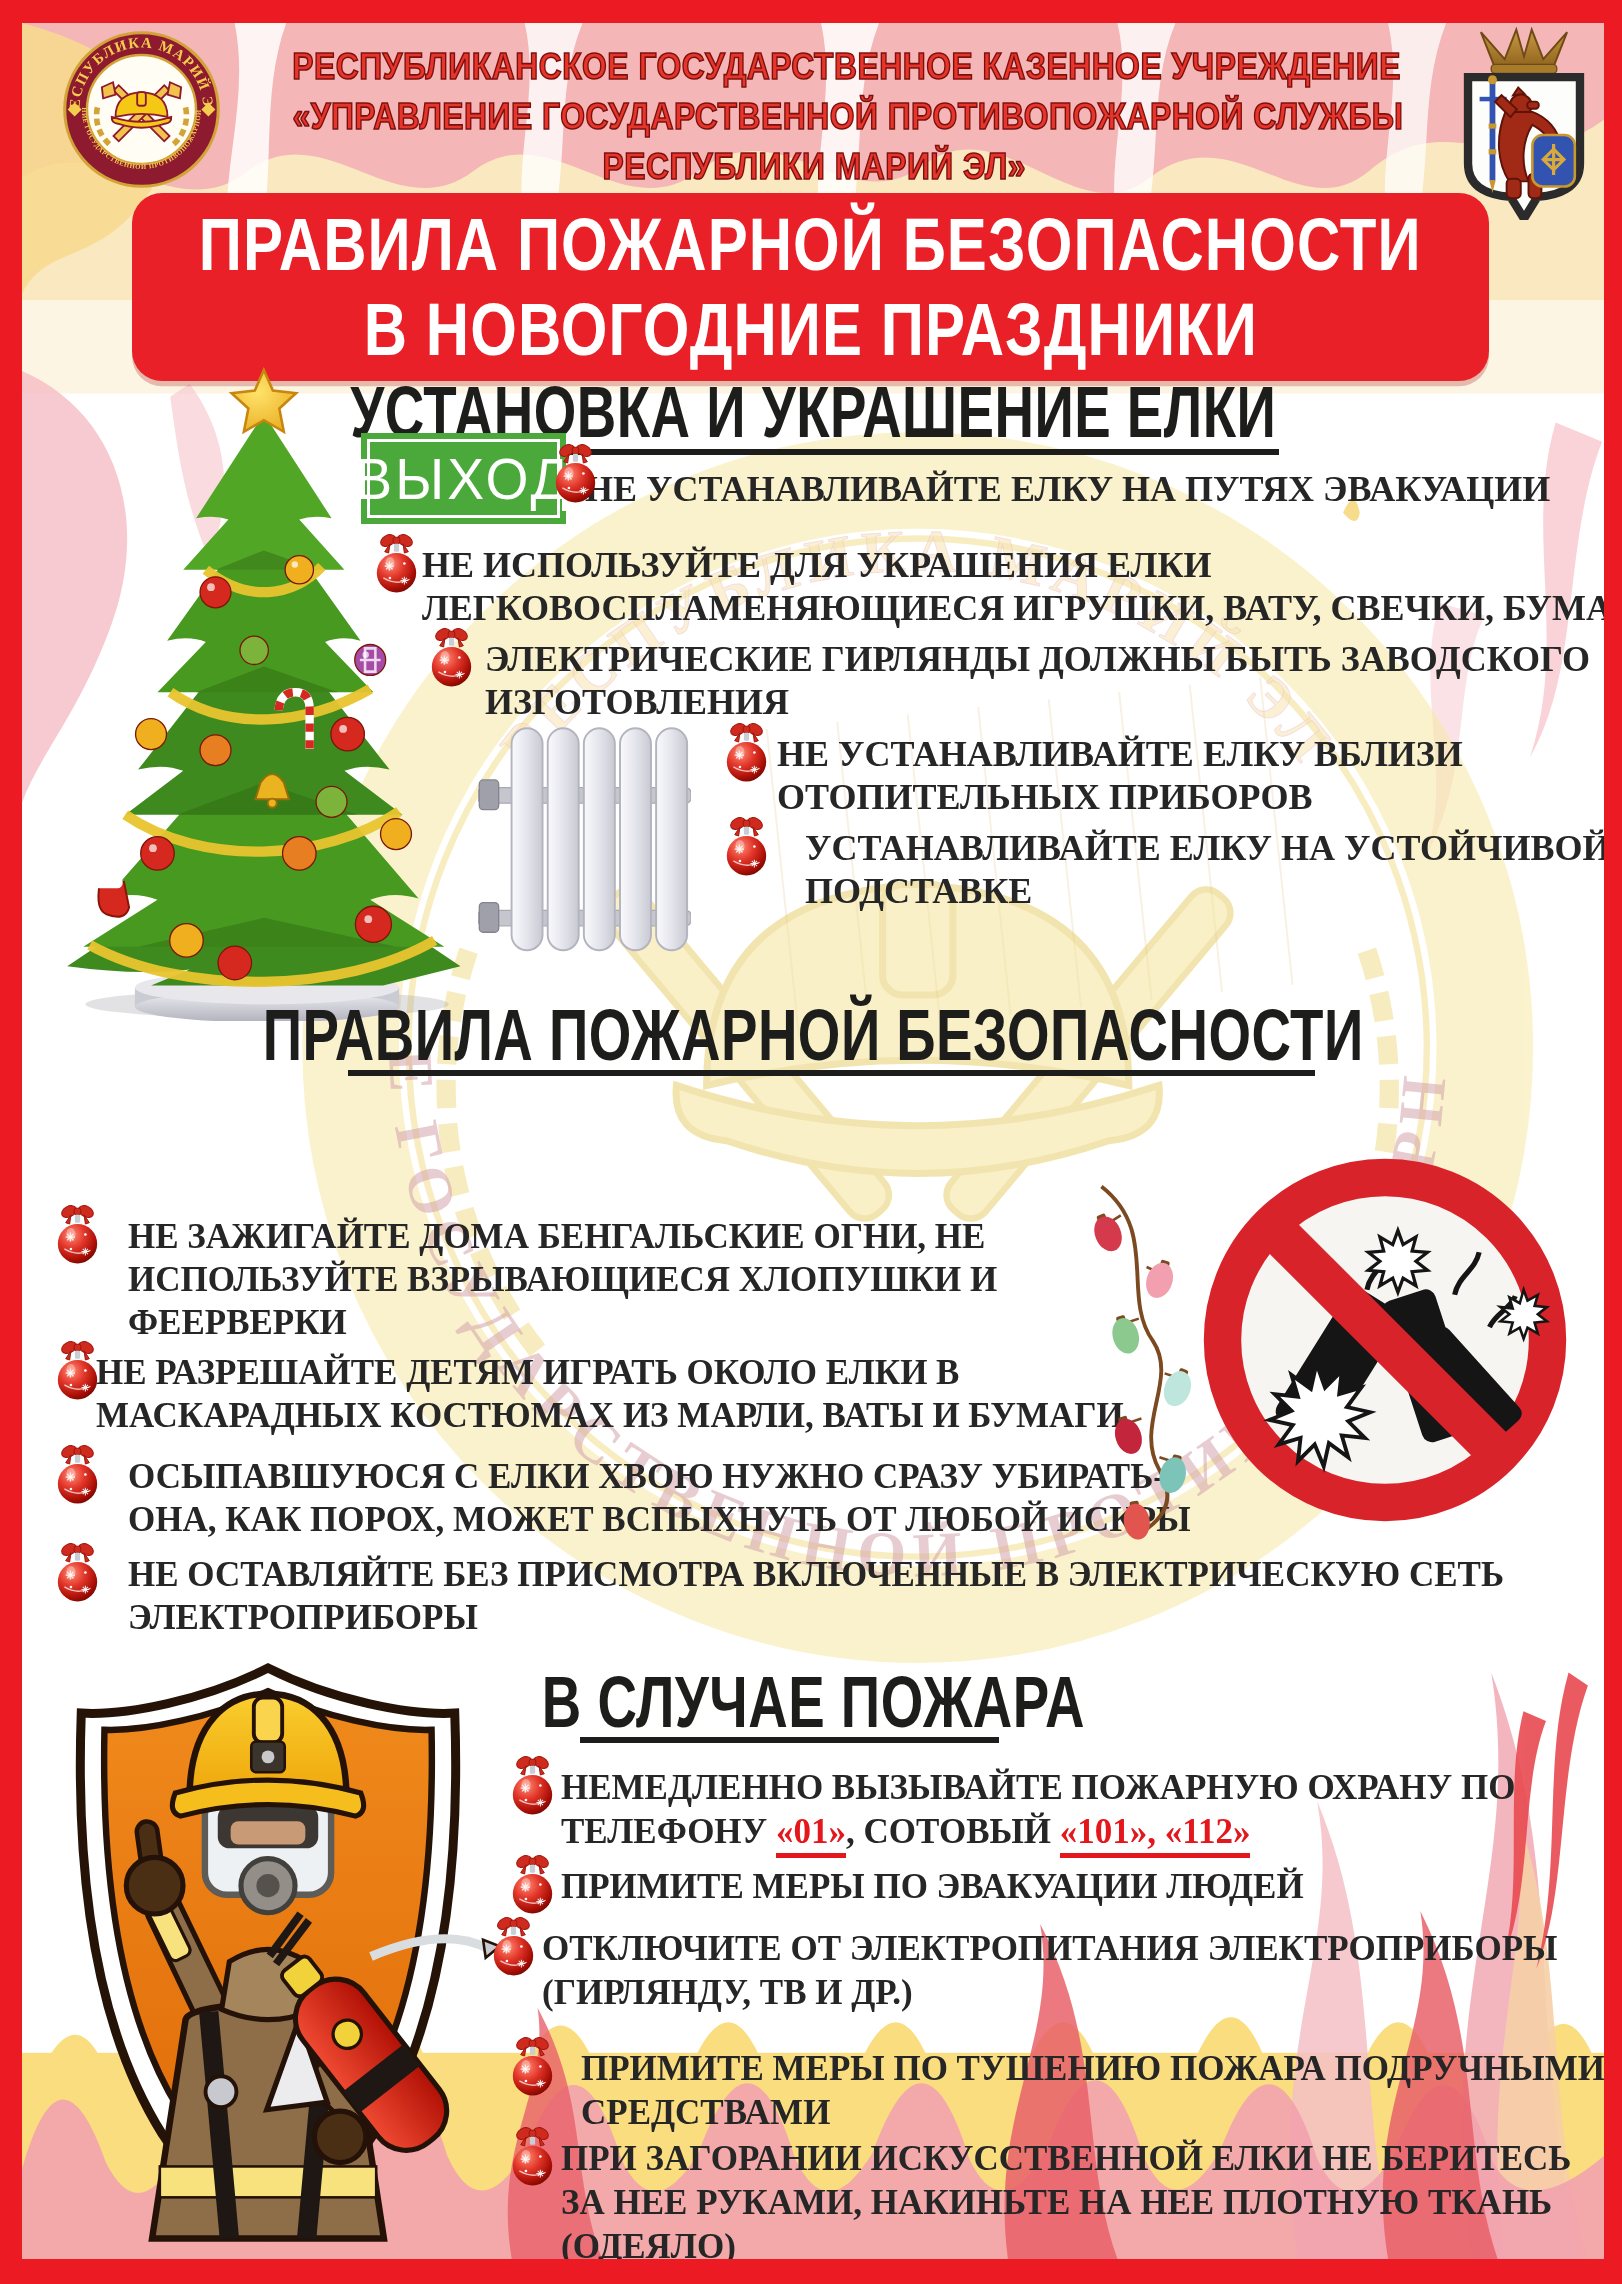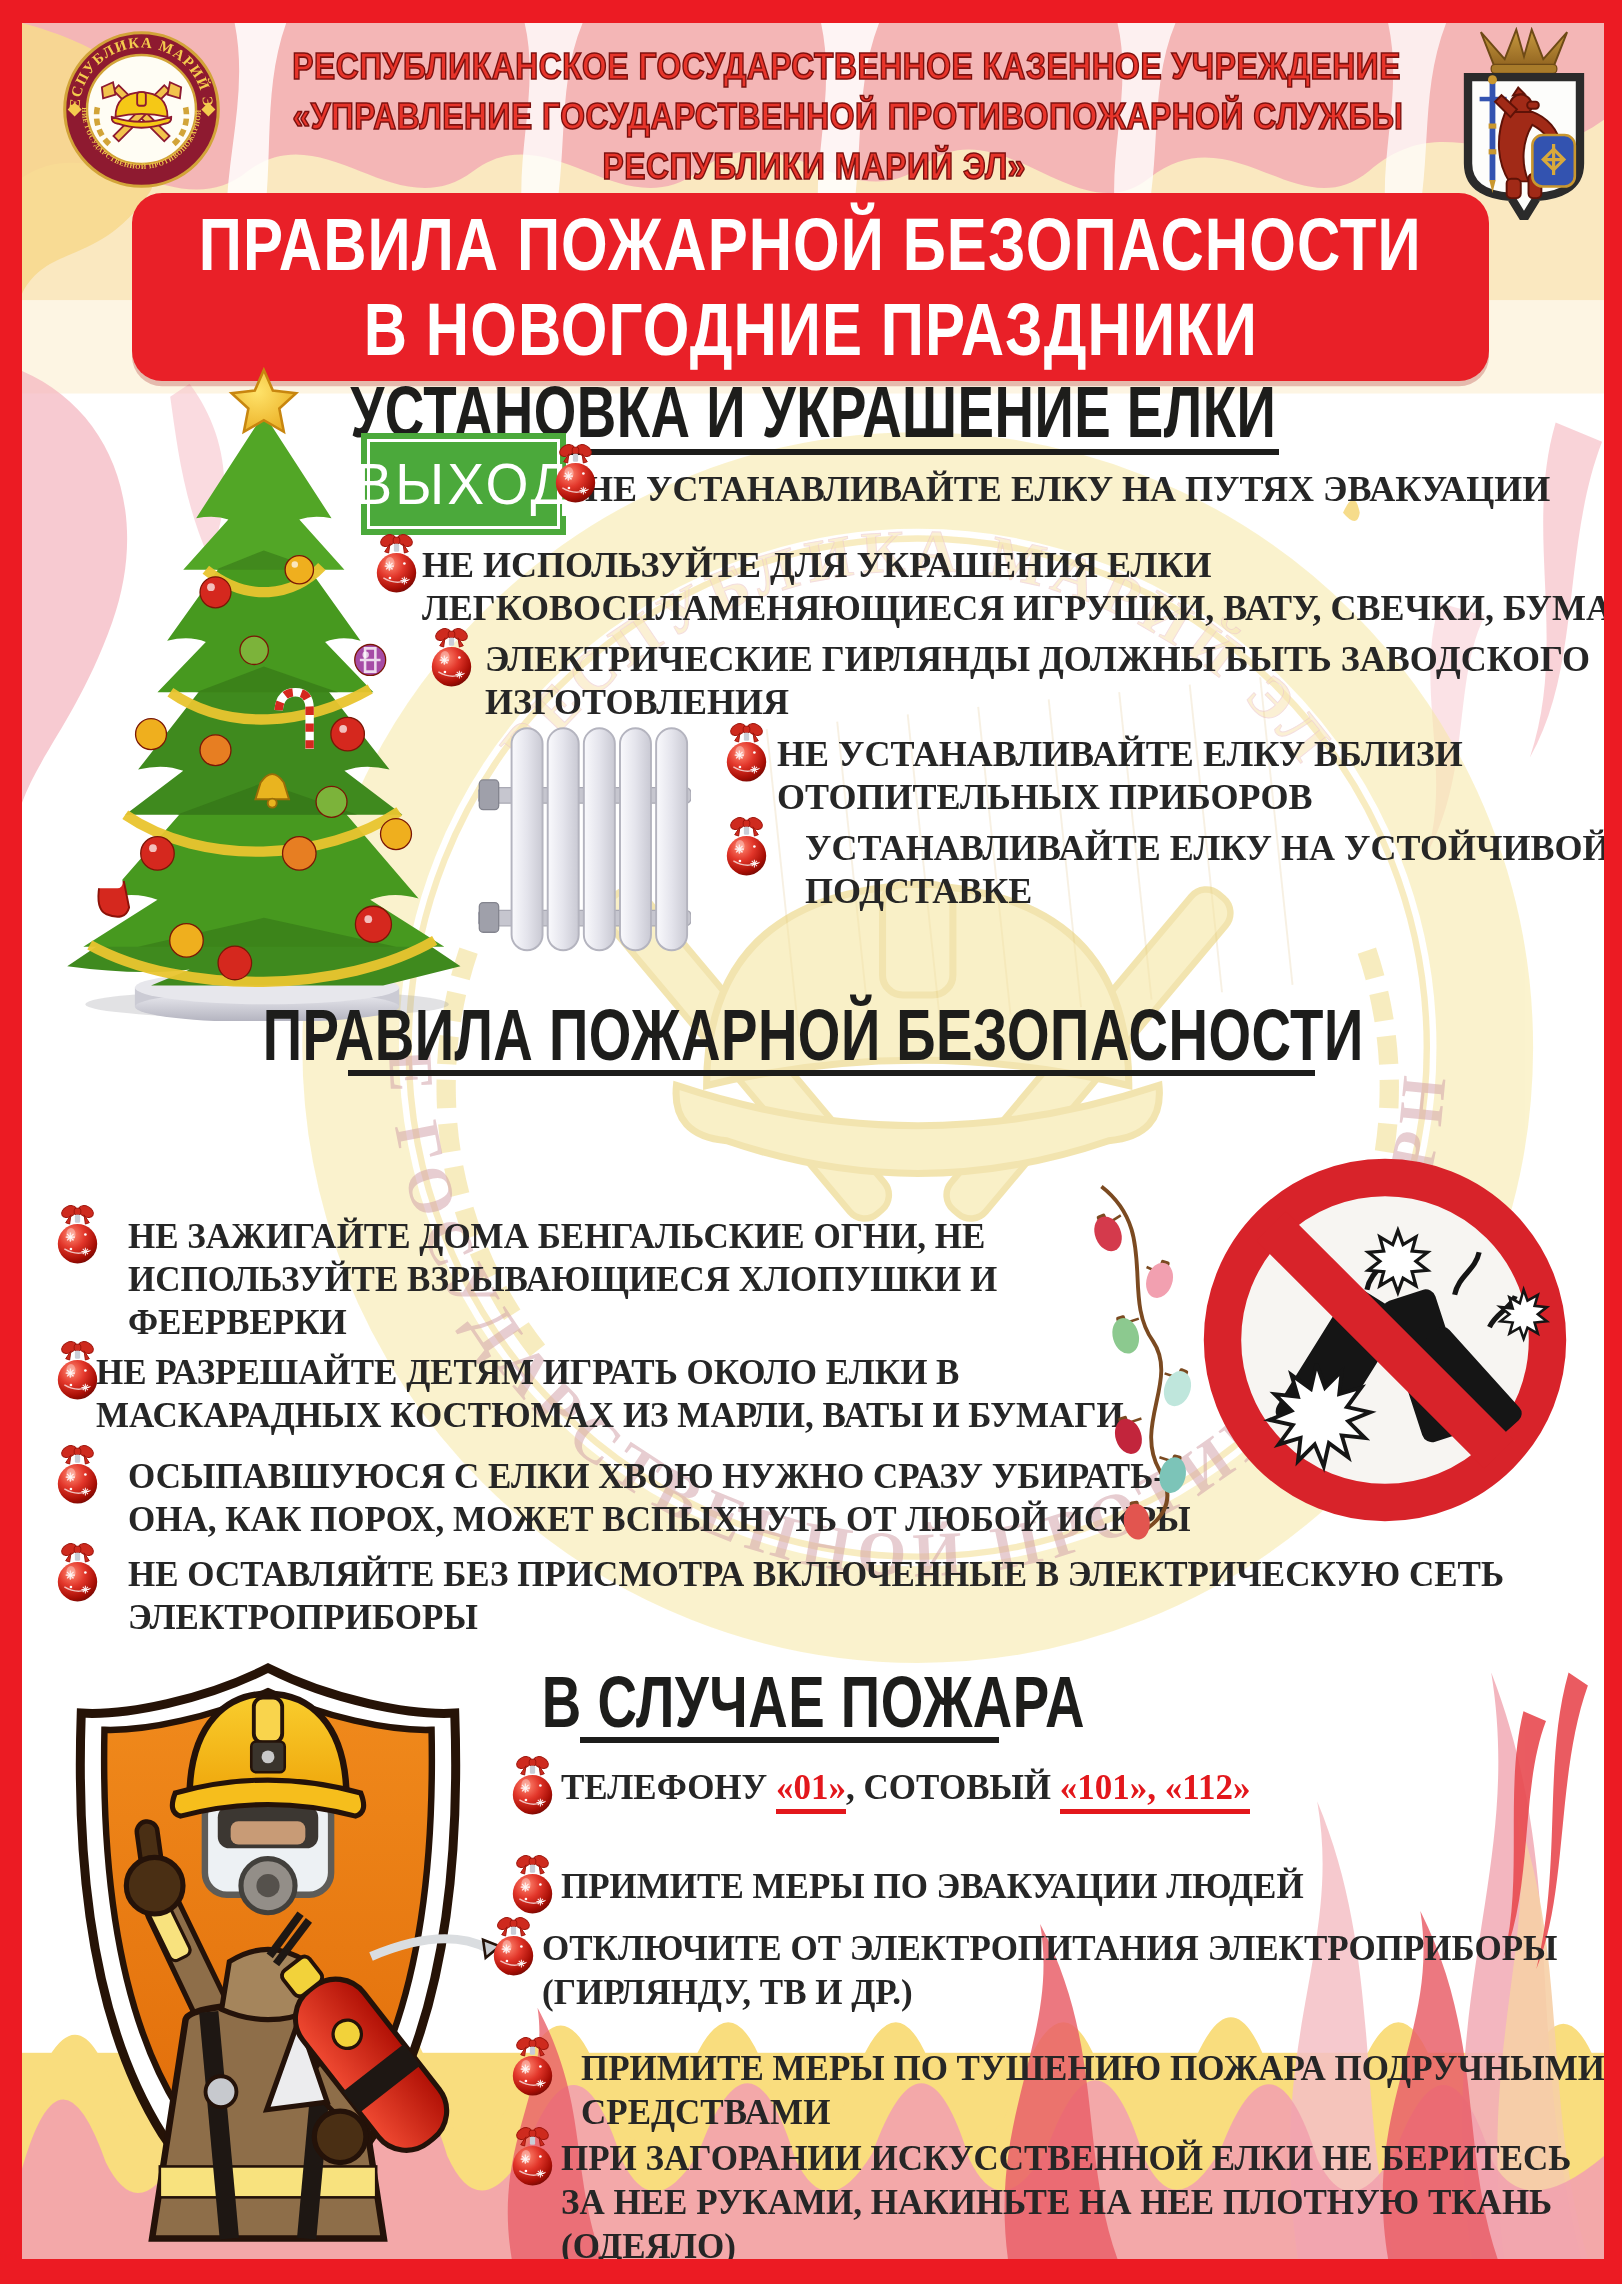--- a/index.html
+++ b/index.html
@@ -32,21 +32,21 @@
   
   .bullet{position:absolute;}
   .orn{position:absolute;left:0;top:-11.6px;width:43px;height:63px;}
   .btext{white-space:nowrap;}
   .bline{font:700 36px/43px "Liberation Serif",serif;color:#262626;white-space:nowrap;}
   .s2 .bline{font-size:35px;line-height:43px;}
   .s3 .bline{font-size:35px;line-height:44px;}
   .phone{color:#E3171C;border-bottom:5.8px solid #E3171C;padding-bottom:3.9px;display:inline-block;line-height:35px;}
 
   
-  .exit{position:absolute;left:339px;top:410px;width:205px;height:102px;background:#4BA93B;
+  .exit{position:absolute;left:339px;top:410px;width:205px;height:91px;background:#4BA93B;
         display:flex;align-items:center;justify-content:center;}
   .exit:after{content:"";position:absolute;inset:6.4px;border:3.2px solid #fff;}
   .exit span{font:400 57px "Liberation Sans",sans-serif;color:#fff;letter-spacing:3.2px;
              transform:scaleX(.97);display:inline-block;}
 </style>
 </head>
 <body>
 
 <div class="poster">
  <div class="canvas">
@@ -542,20 +542,21 @@
     <path d="M520 462 C600 428 660 428 702 450" fill="none" stroke="#DADDE0" stroke-width="14"></path>
     <path d="M694 436 l26 10 -22 18 z" fill="#C9CCD0" stroke="#241209" stroke-width="4"></path>
     <circle cx="472" cy="742" r="40" fill="#4A2F14" stroke="#241209" stroke-width="8"></circle>
   </svg>
 
   <div class="bullet s3" style="left:489px;top:1743px">
     <svg class="orn" viewBox="0 0 66 98" width="43" height="63">
           <use href="#orn"></use>
         </svg>
     <div class="btext" style="margin-left:50px">
+      <div class="bline">НЕМЕДЛЕННО ВЫЗЫВАЙТЕ ПОЖАРНУЮ ОХРАНУ ПО</div>
       <div class="bline">
         <span>ТЕЛЕФОНУ </span><span class="phone">«01»</span><span>, СОТОВЫЙ </span><span class="phone">«101», «112»</span>
       </div>
     </div>
   </div>
   <div class="bullet s3" style="left:489px;top:1842px">
     <svg class="orn" viewBox="0 0 66 98" width="43" height="63">
           <use href="#orn"></use>
         </svg>
     <div class="btext" style="margin-left:50px">

